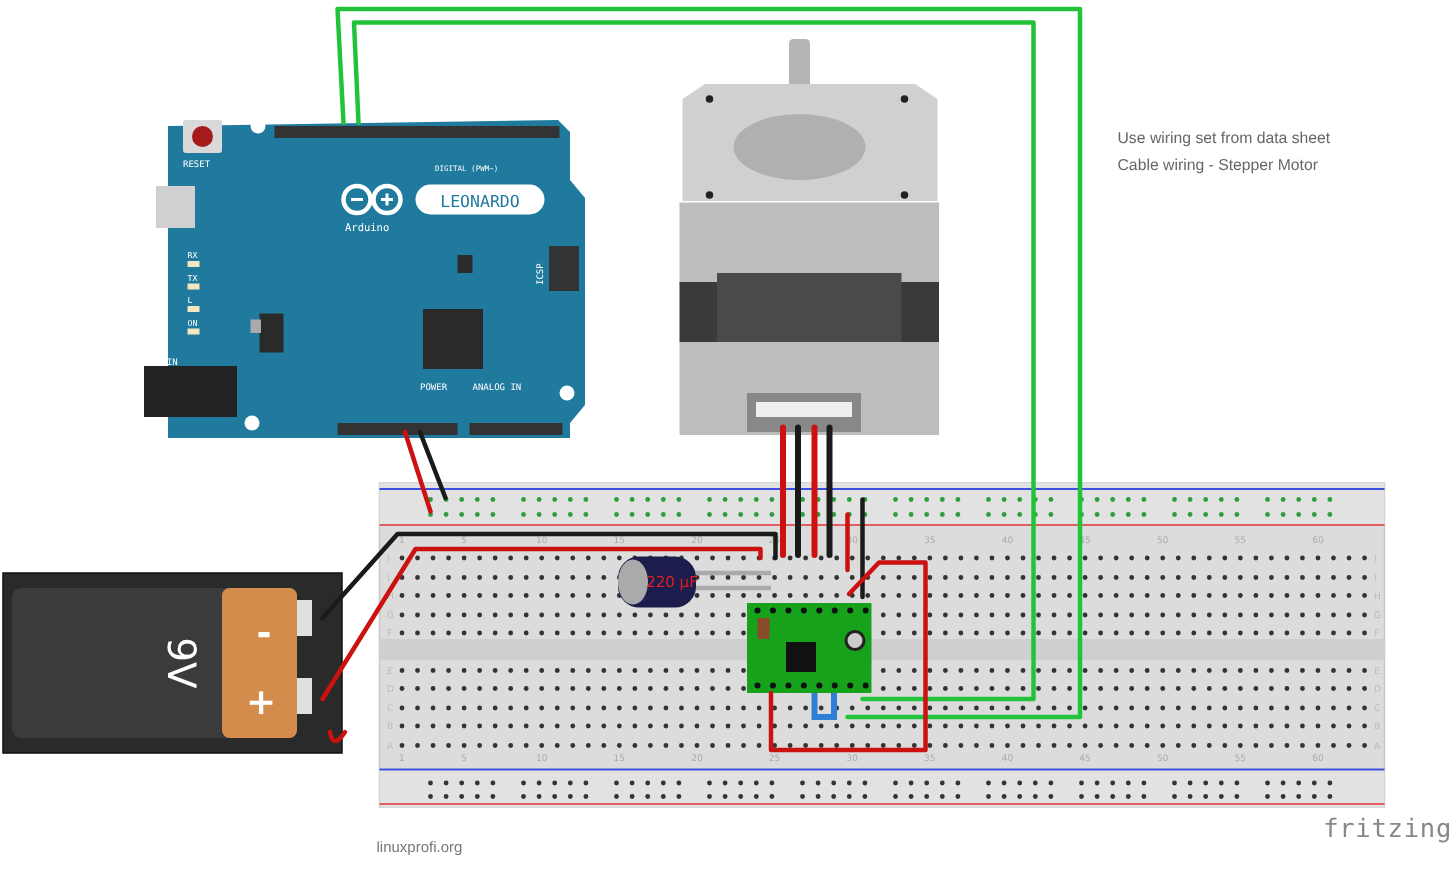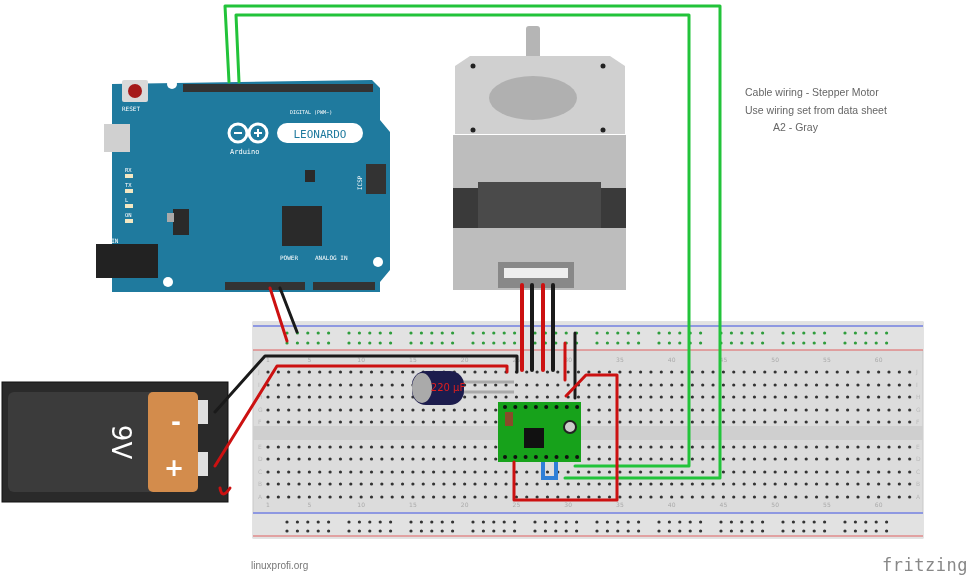--- a/index.html
+++ b/index.html
@@ -1,21 +1,21 @@
 <!DOCTYPE html>
 <html><head>
 <meta charset="utf-8">
 <style>
   html,body{margin:0;padding:0;background:#ffffff;}
   body{width:970px;height:583px;position:relative;overflow:hidden;font-family:"DejaVu Sans",sans-serif;}
   #canvas{position:absolute;left:0;top:0;}
   .note{position:absolute;left:745px;top:84px;color:#666;font-family:"Liberation Sans",sans-serif;font-size:10.5px;line-height:17.5px;}
   .note .indent{padding-left:28px;}
   .credit{position:absolute;left:251px;top:542px;color:#777;font-family:"Liberation Sans",sans-serif;font-size:10px;margin-top:18px;}
-  .brand{position:absolute;right:2px;bottom:8px;color:#888;font-family:"DejaVu Sans Mono",monospace;font-size:17px;letter-spacing:0.5px;}
+  .brand{position:absolute;right:2px;bottom:20px;color:#888;font-family:"DejaVu Sans Mono",monospace;font-size:17px;letter-spacing:0.5px;}
 </style>
 </head>
 <body>
 
 <svg id="canvas" width="970" height="583" viewBox="0 0 970 583">
 
   <g>
     <rect x="253" y="322" width="670" height="216" fill="#dcdcdc" stroke="#c8c8c8"></rect>
     <rect x="253" y="322" width="670" height="28" fill="#e2e2e2"></rect>
     <line x1="253" y1="326" x2="923" y2="326" stroke="#3b4fe0" stroke-width="1.2"></line>
@@ -1025,18 +1025,17 @@
     <path d="M532 285 L532 370" stroke="#1a1a1a" stroke-width="4"></path>
     <path d="M543 285 L543 370" stroke="#cc1111" stroke-width="4"></path>
     <path d="M553 285 L553 370" stroke="#1a1a1a" stroke-width="4"></path>
     <path d="M565 343 L565 380" stroke="#cc1111" stroke-width="3"></path>
     <path d="M575 333 L575 398" stroke="#1a1a1a" stroke-width="3"></path>
     <path d="M566 396 L586 375 L617 375 L617 500 L514 500 L514 462" stroke="#cc1111" stroke-width="3"></path>
   </g>
 </svg>
 
 <div class="note">
+  <div>Use wiring set from data sheet</div>
   <div>Cable wiring - Stepper Motor</div>
-  <div>Use wiring set from data sheet</div>
-  <div class="indent">A2 - Gray</div>
 </div>
 <div class="credit">linuxprofi.org</div>
 <div class="brand">fritzing</div>
 
 </body></html>

